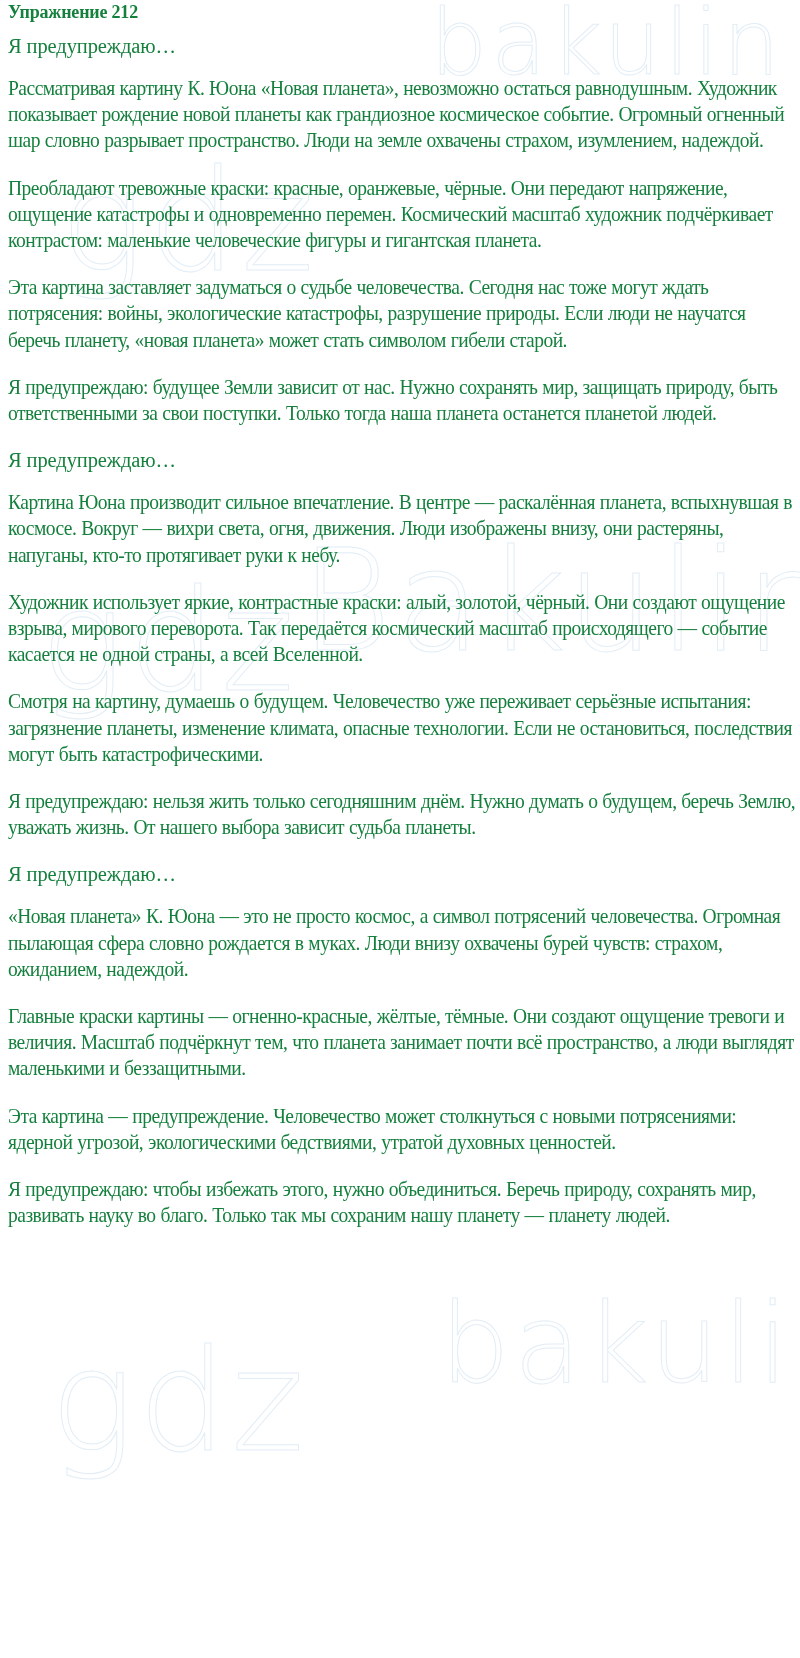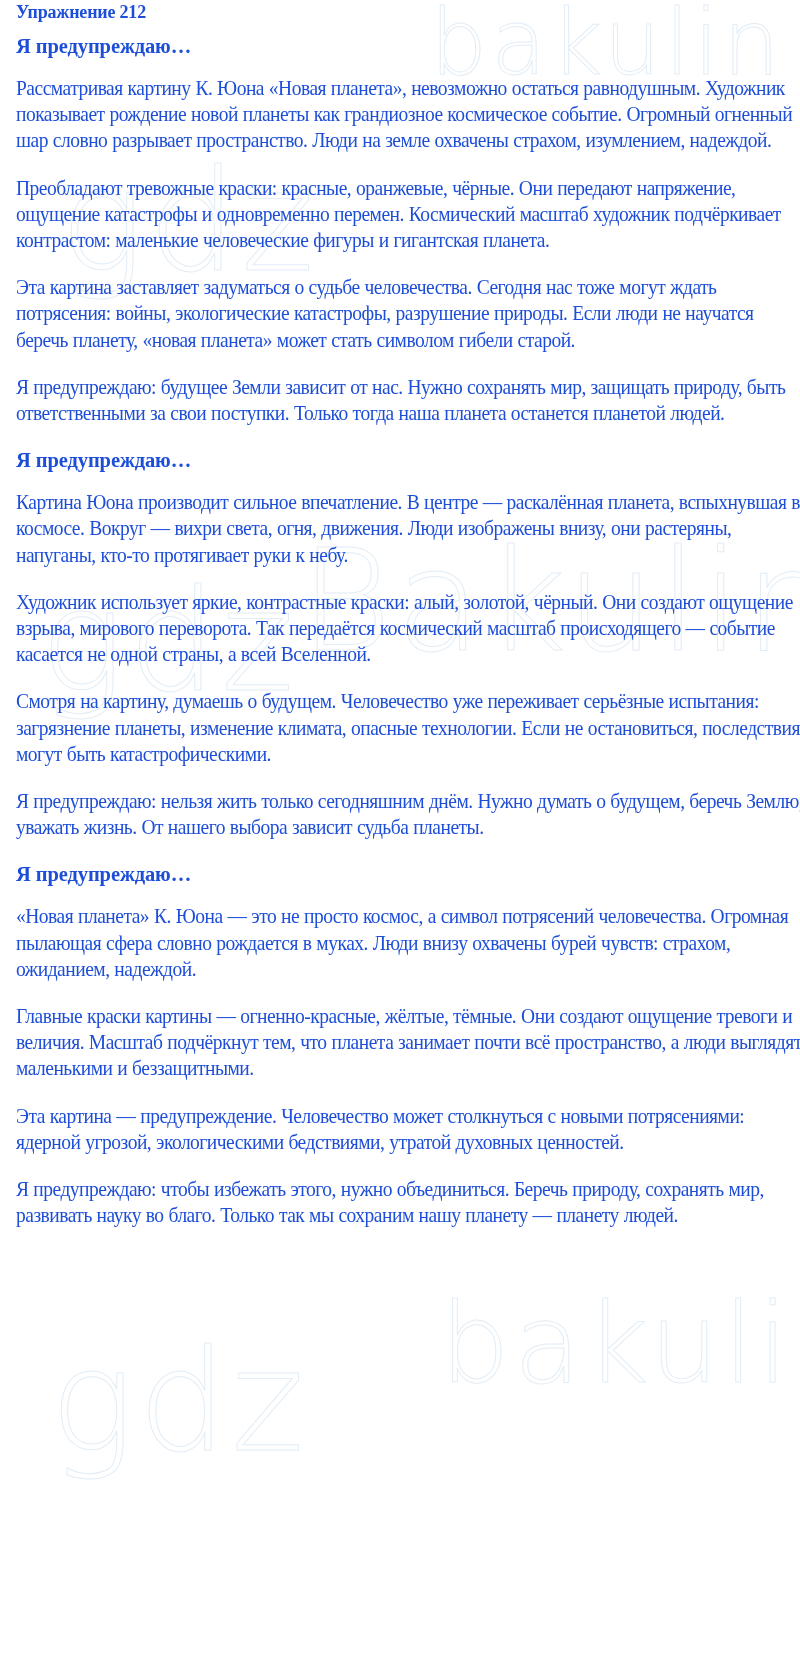--- a/index.html
+++ b/index.html
@@ -1,39 +1,39 @@
 <!DOCTYPE html>
 <html><head>
 <meta charset="utf-8">
 <style>
   html, body { margin:0; padding:0; background:#ffffff; }
   body { width:800px; height:1658px; overflow:hidden; position:relative; }
   .page {
     position:relative;
-    padding:0 16px;
+    padding:0 8px;
     font-family:"Liberation Serif", "DejaVu Serif", serif;
-    color:#1d4ed8;
+    color:#15803d;
     transform-origin: 0 0;
   }
   .wm {
     position:absolute; left:0; top:0; width:800px; height:1658px;
     pointer-events:none; z-index:0; overflow:hidden;
   }
   .wm span {
     position:absolute; font-family:"DejaVu Sans", sans-serif;
     color:transparent; -webkit-text-stroke:1px rgba(190,215,235,0.45);
     font-size:140px; font-weight:300; letter-spacing:4px;
   }
   .content { position:relative; z-index:1; }
   .ex-title {
     font-weight:bold; font-size:18px; line-height:22px;
     margin:0; padding-top:1px; letter-spacing:-0.2px;
   }
   .section-heading {
-    font-weight:bold; font-size:20.5px; line-height:26px;
+    font-weight:normal; font-size:20.5px; line-height:26px;
     margin:10px 0 16px 0; letter-spacing:-0.1px;
   }
   .para {
     font-size:21px; line-height:26.2px; margin:0 0 21px 0;
     letter-spacing:-0.55px; word-spacing:0.5px;
     transform: scaleX(0.93); transform-origin:0 0; width:850px;
   }
 </style>
 </head>
 <body>

